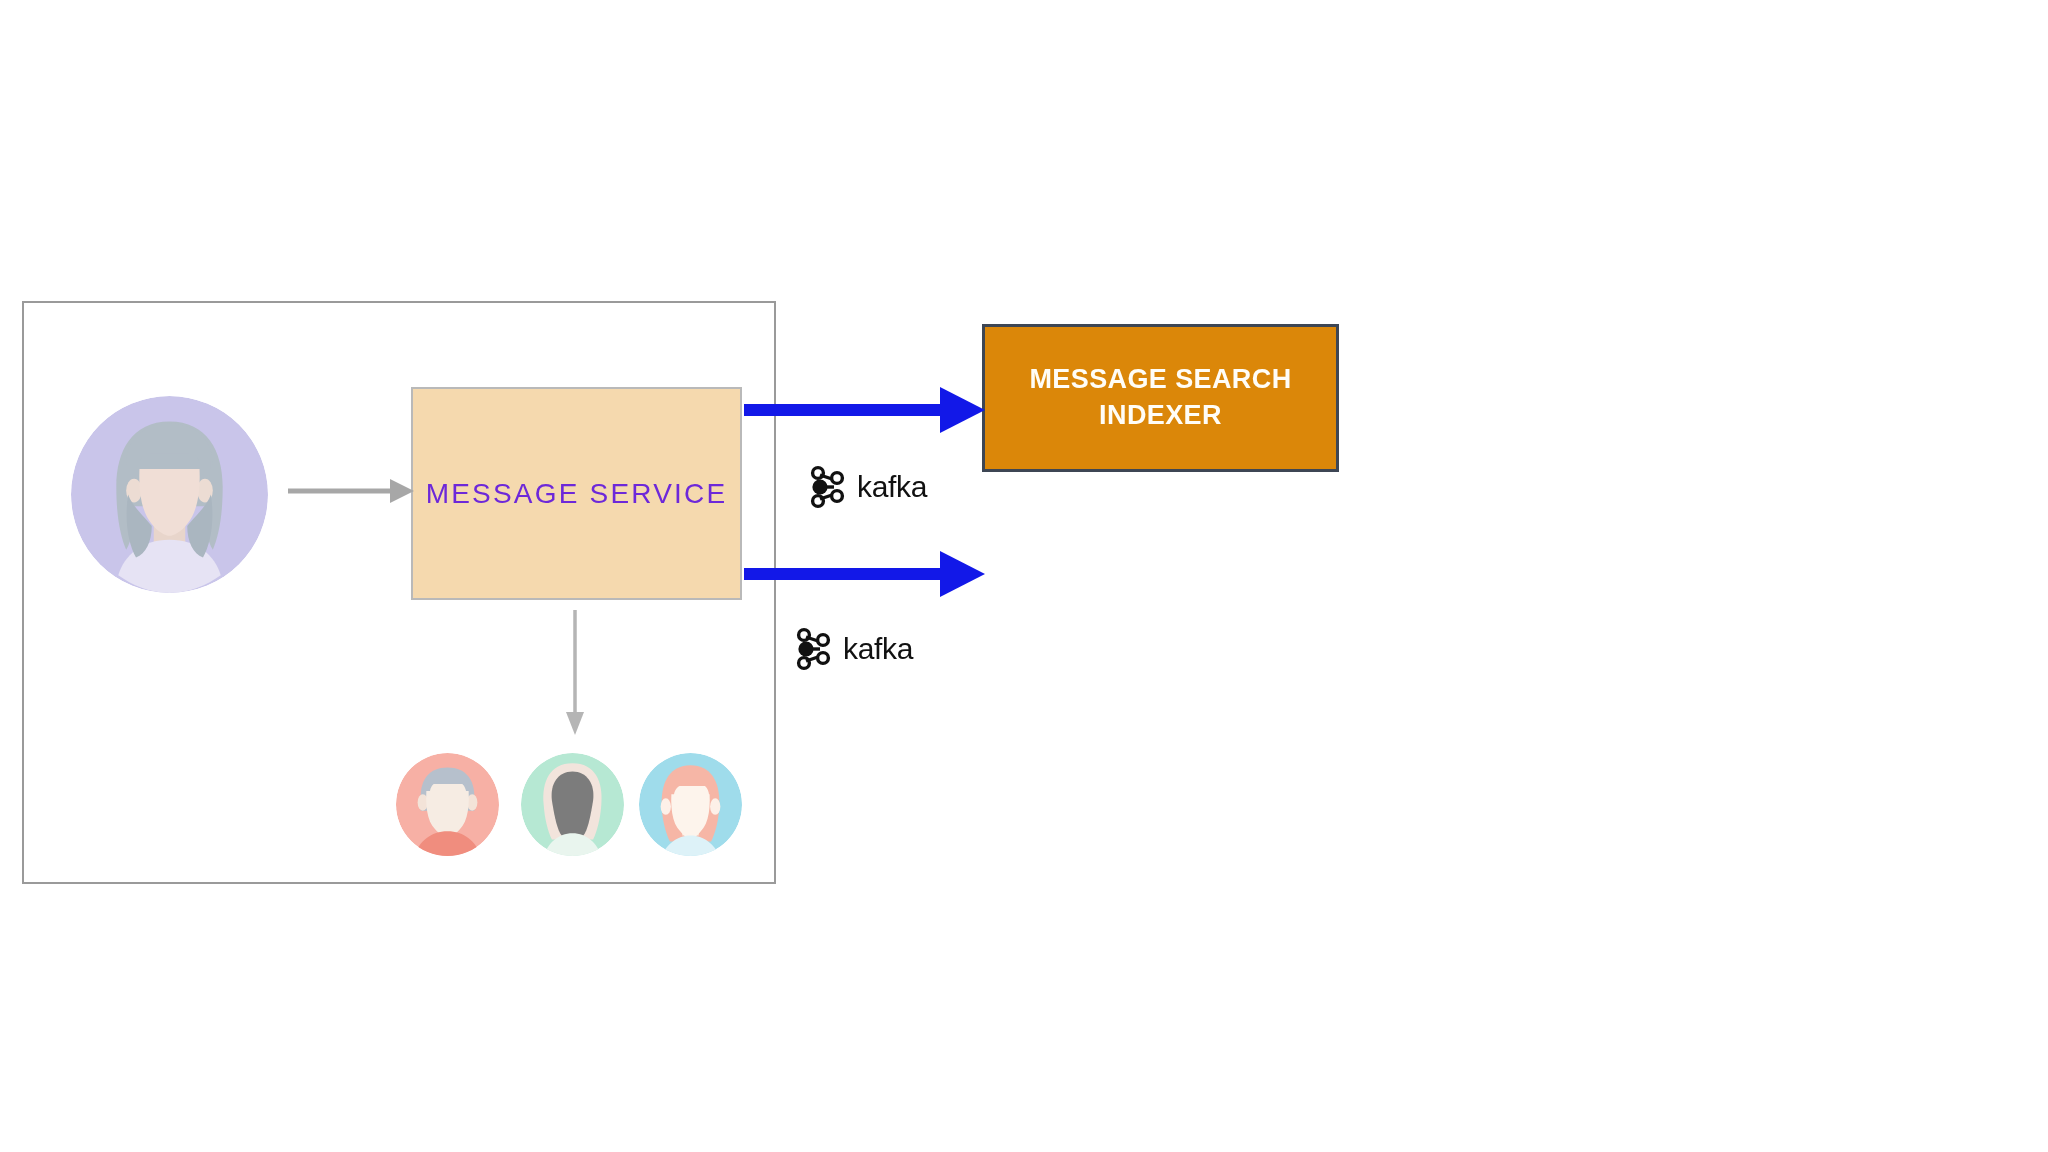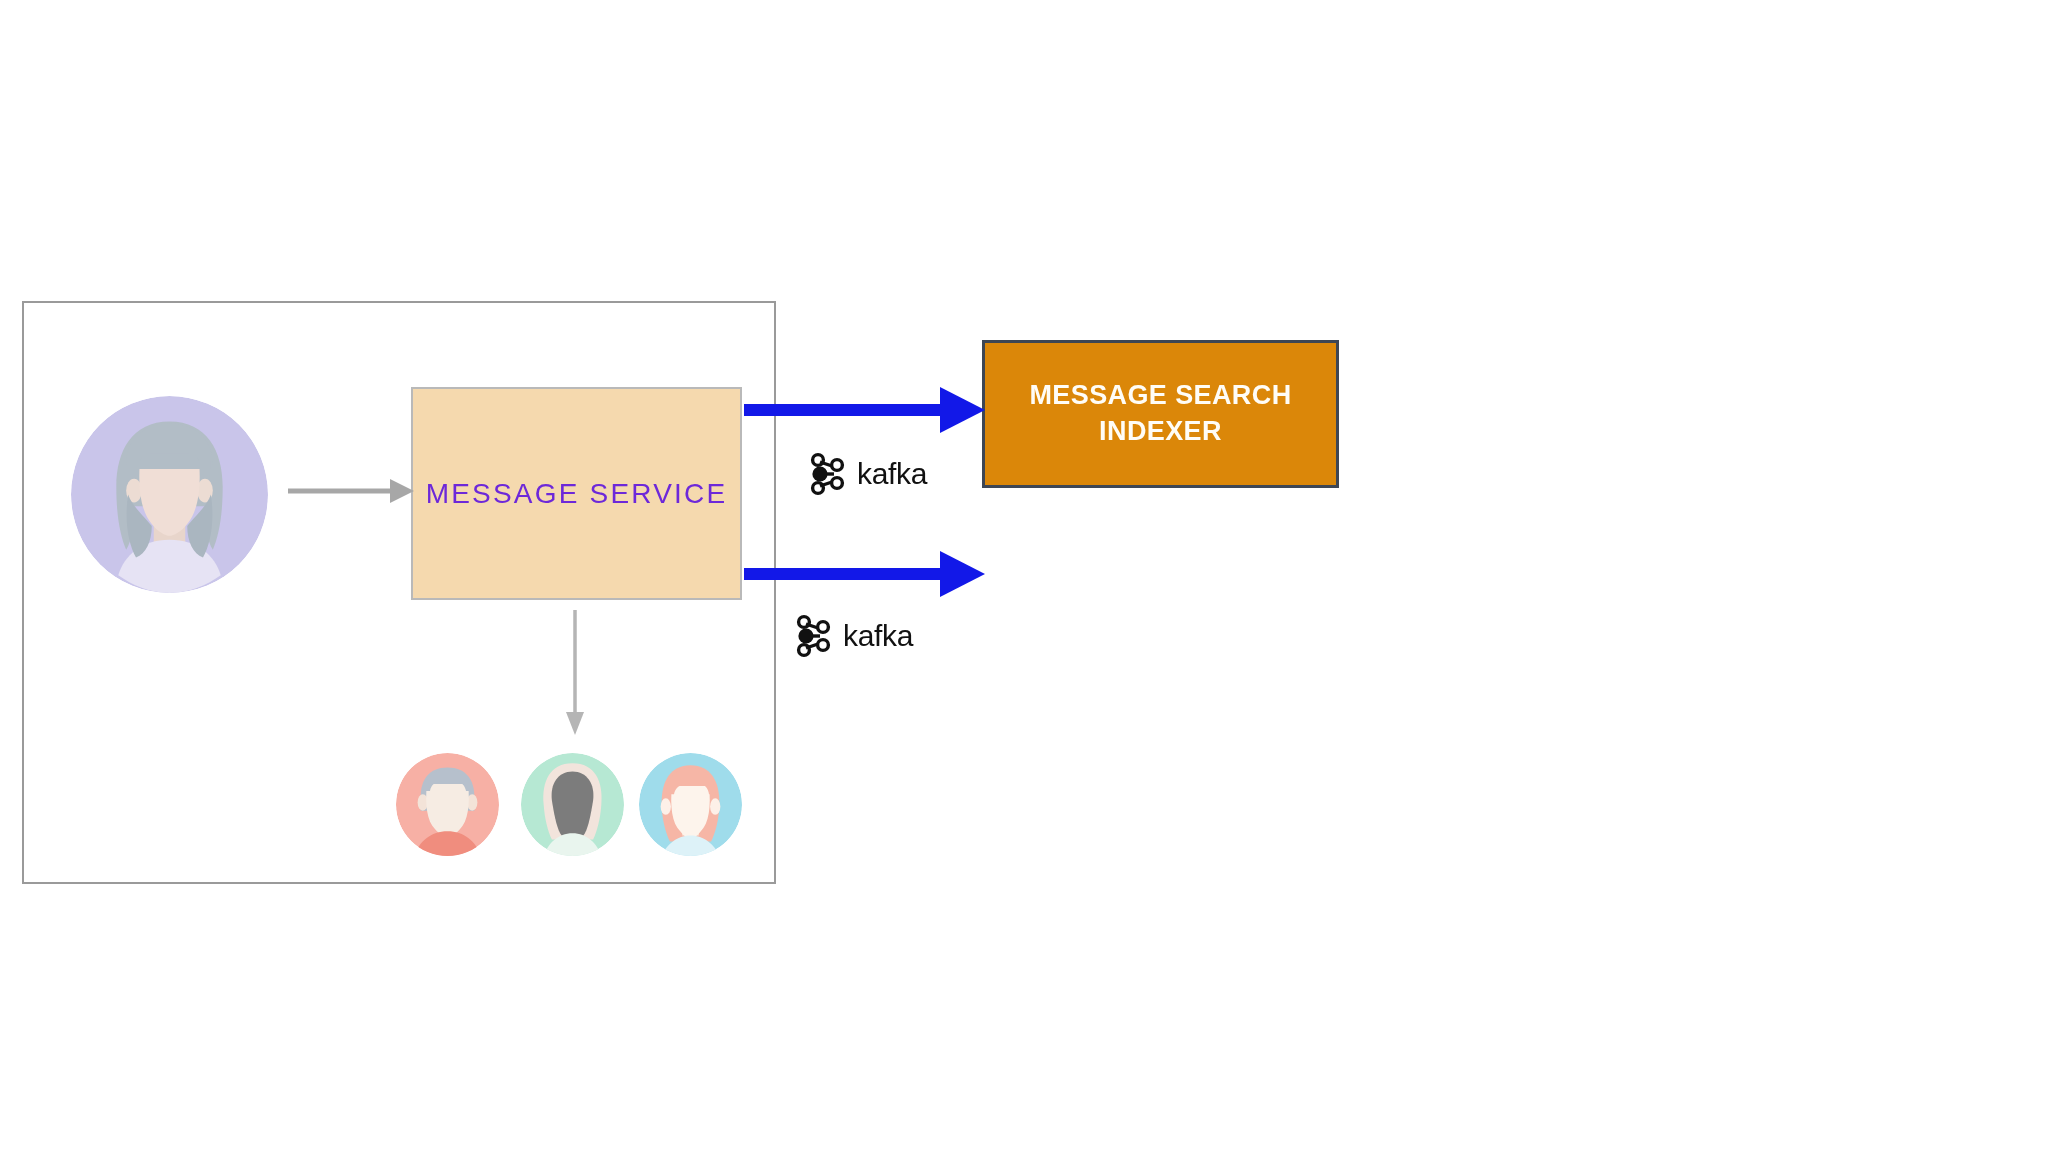--- a/index.html
+++ b/index.html
@@ -64,21 +64,21 @@
     position: absolute;
     width: 357px;
     height: 148px;
     background: #DB8709;
     border: 3px solid #3d4654;
     box-sizing: border-box;
     display: flex;
     align-items: center;
     justify-content: center;
   }
-  .worker-box.indexer { left: 982px; top: 340px; }
+  .worker-box.indexer { left: 982px; top: 324px; }
   .worker-box.notifications { left: 982px; top: 510px; }
   .worker-box-label {
     color: #fffdf7;
     font-size: 27px;
     font-weight: bold;
     letter-spacing: 0.4px;
     text-align: center;
     line-height: 1.32;
     max-width: 300px;
   }
@@ -104,20 +104,21 @@
   .avatar-small.a1 { left: 396px; top: 753px; }
   .avatar-small.a2 { left: 521px; top: 753px; }
   .avatar-small.a3 { left: 639px; top: 753px; }
 
   
   .kafka-label {
     position: absolute;
     display: flex;
     align-items: center;
     gap: 9px;
+    margin-top: 13px;
   }
   .kafka-label.one  { left: 806px; top: 450px; }
   .kafka-label.two  { left: 792px; top: 612px; }
   .kafka-logo { width: 42px; height: 48px; display: block; }
   .kafka-text {
     font-size: 30px;
     color: #111111;
     font-weight: 500;
     letter-spacing: -0.3px;
     line-height: 1;

